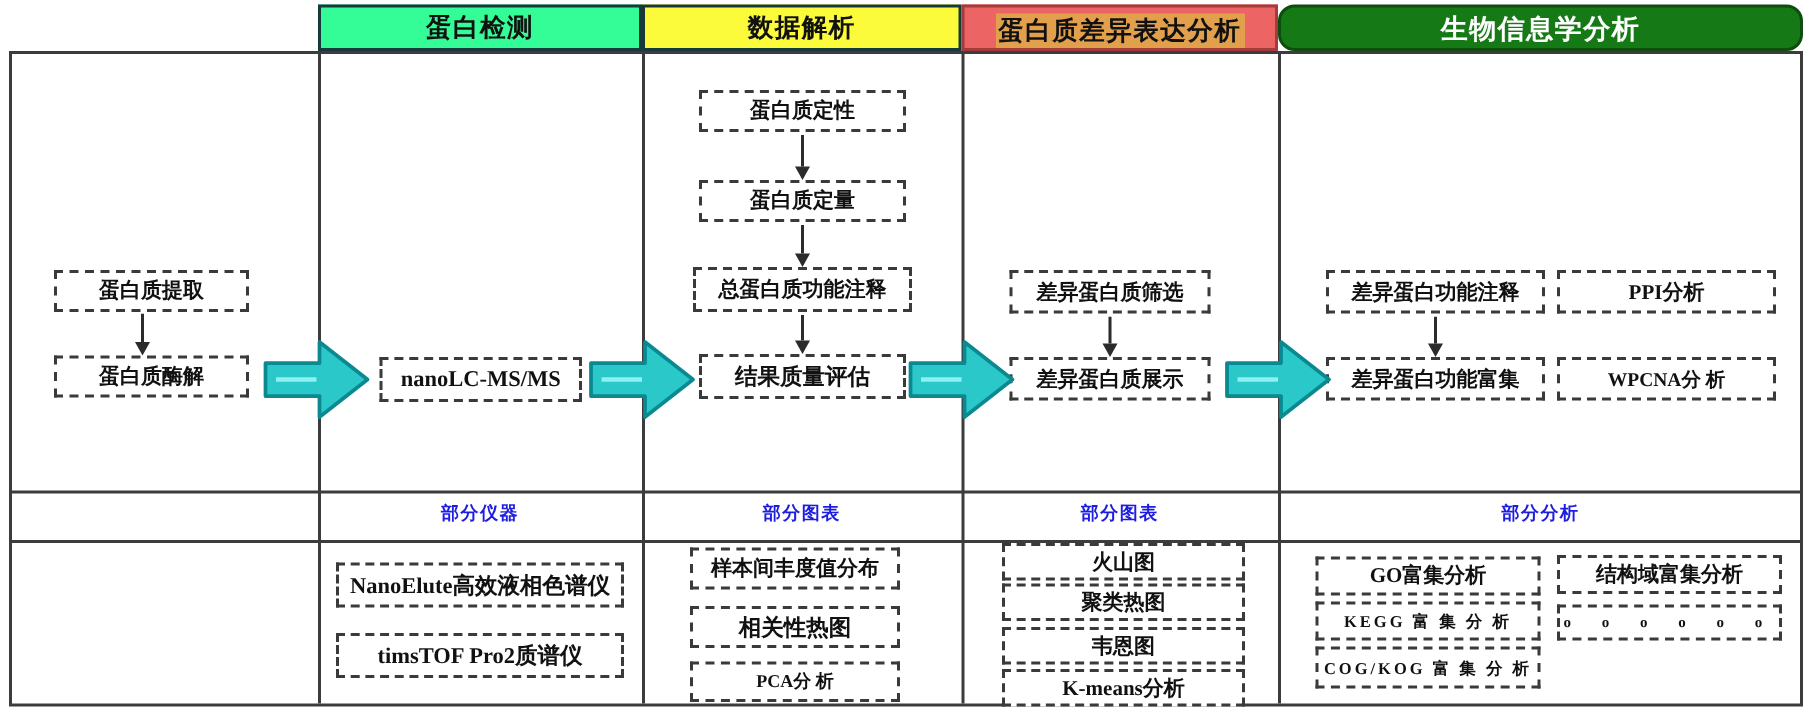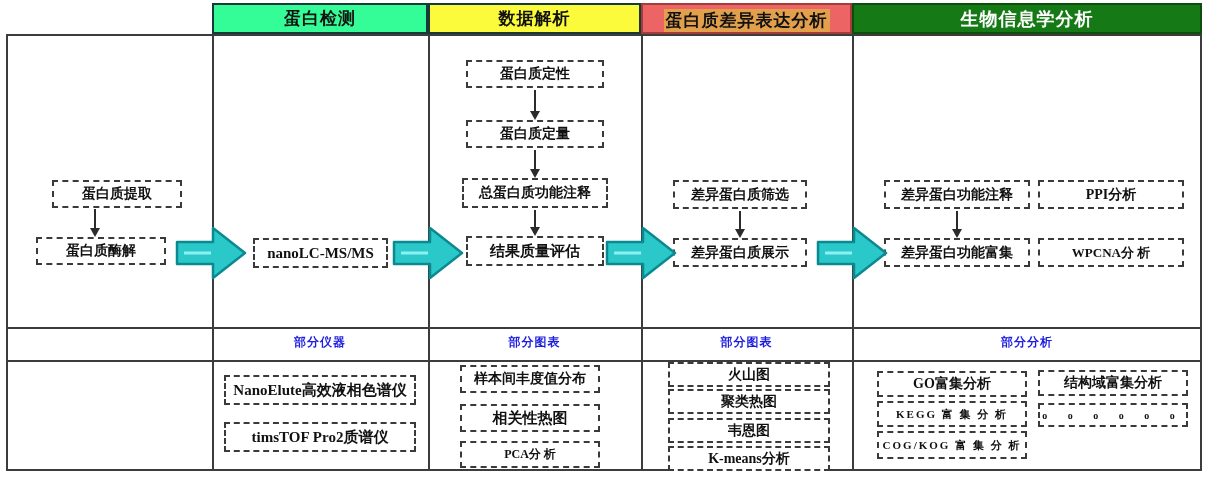--- a/index.html
+++ b/index.html
@@ -11,21 +11,21 @@
   .hdr{
     position:absolute;top:3px;height:31px;box-sizing:border-box;
     border:2px solid #173939;display:flex;align-items:center;justify-content:center;
     font-weight:bold;font-size:17px;letter-spacing:1px;
   }
   #hdr1{left:6px;width:206px;background:#A6FEFE;}
   #hdr2{left:212px;width:216px;background:#34FC96;}
   #hdr3{left:428px;width:213px;background:#FBFB3B;}
   #hdr4{left:641px;width:211px;background:#ED6464;border-color:#A43C3C;align-items:flex-end;}
   #hdr4 .hl{background:#E2A04D;padding:0 2px;}
-  #hdr5{left:852px;width:350px;background:#157A15;border-color:#0E4D0E;color:#fff;font-size:18px;}
+  #hdr5{left:852px;width:350px;background:#157A15;border-color:#0E4D0E;color:#fff;font-size:18px;border-radius:11px;}
   
   #grid{position:absolute;left:6px;top:34px;width:1196px;height:437px;box-sizing:border-box;border:2px solid #3c3c3c;}
   .vline{position:absolute;top:0;bottom:0;width:2px;background:#3c3c3c;}
   .hline{position:absolute;left:0;right:0;height:2px;background:#3c3c3c;}
   
   .box{
     position:absolute;box-sizing:border-box;border:2px dashed #3a3a3a;background:#fff;
     display:flex;align-items:center;justify-content:center;text-align:center;
     font-weight:bold;font-size:14px;white-space:nowrap;
   }
@@ -54,21 +54,21 @@
 
   <div id="grid">
     <div class="vline" style="left:204px"></div>
     <div class="vline" style="left:420px"></div>
     <div class="vline" style="left:633px"></div>
     <div class="vline" style="left:844px"></div>
     <div class="hline" style="top:291px"></div>
     <div class="hline" style="top:324px"></div>
   </div>
 
-  <div class="box reg" style="left:52px;top:180px;width:130px;height:28px">蛋白质提取</div>
+  <div class="box reg" style="left:36px;top:180px;width:130px;height:28px">蛋白质提取</div>
   <svg class="arr" style="left:89px;top:209px" width="12" height="28">
     <line x1="6" y1="0" x2="6" y2="19" stroke="#2b2b2b" stroke-width="2"></line>
       <polygon points="1,19 11,19 6,28" fill="#2b2b2b"></polygon>
   </svg>
   <div class="box reg" style="left:36px;top:237px;width:130px;height:28px">蛋白质酶解</div>
 
   <svg class="arr" style="left:175px;top:225px" width="72" height="56">
     <polygon points="2,17 38,17 38,3 70,28 38,53 38,39 2,39" fill="#2BC8CA" stroke="#0A8A90" stroke-width="2.5" stroke-linejoin="round"></polygon>
     <polyline points="9,28 36,28" stroke="#8FF0F2" stroke-width="3" fill="none"></polyline>
   </svg>

